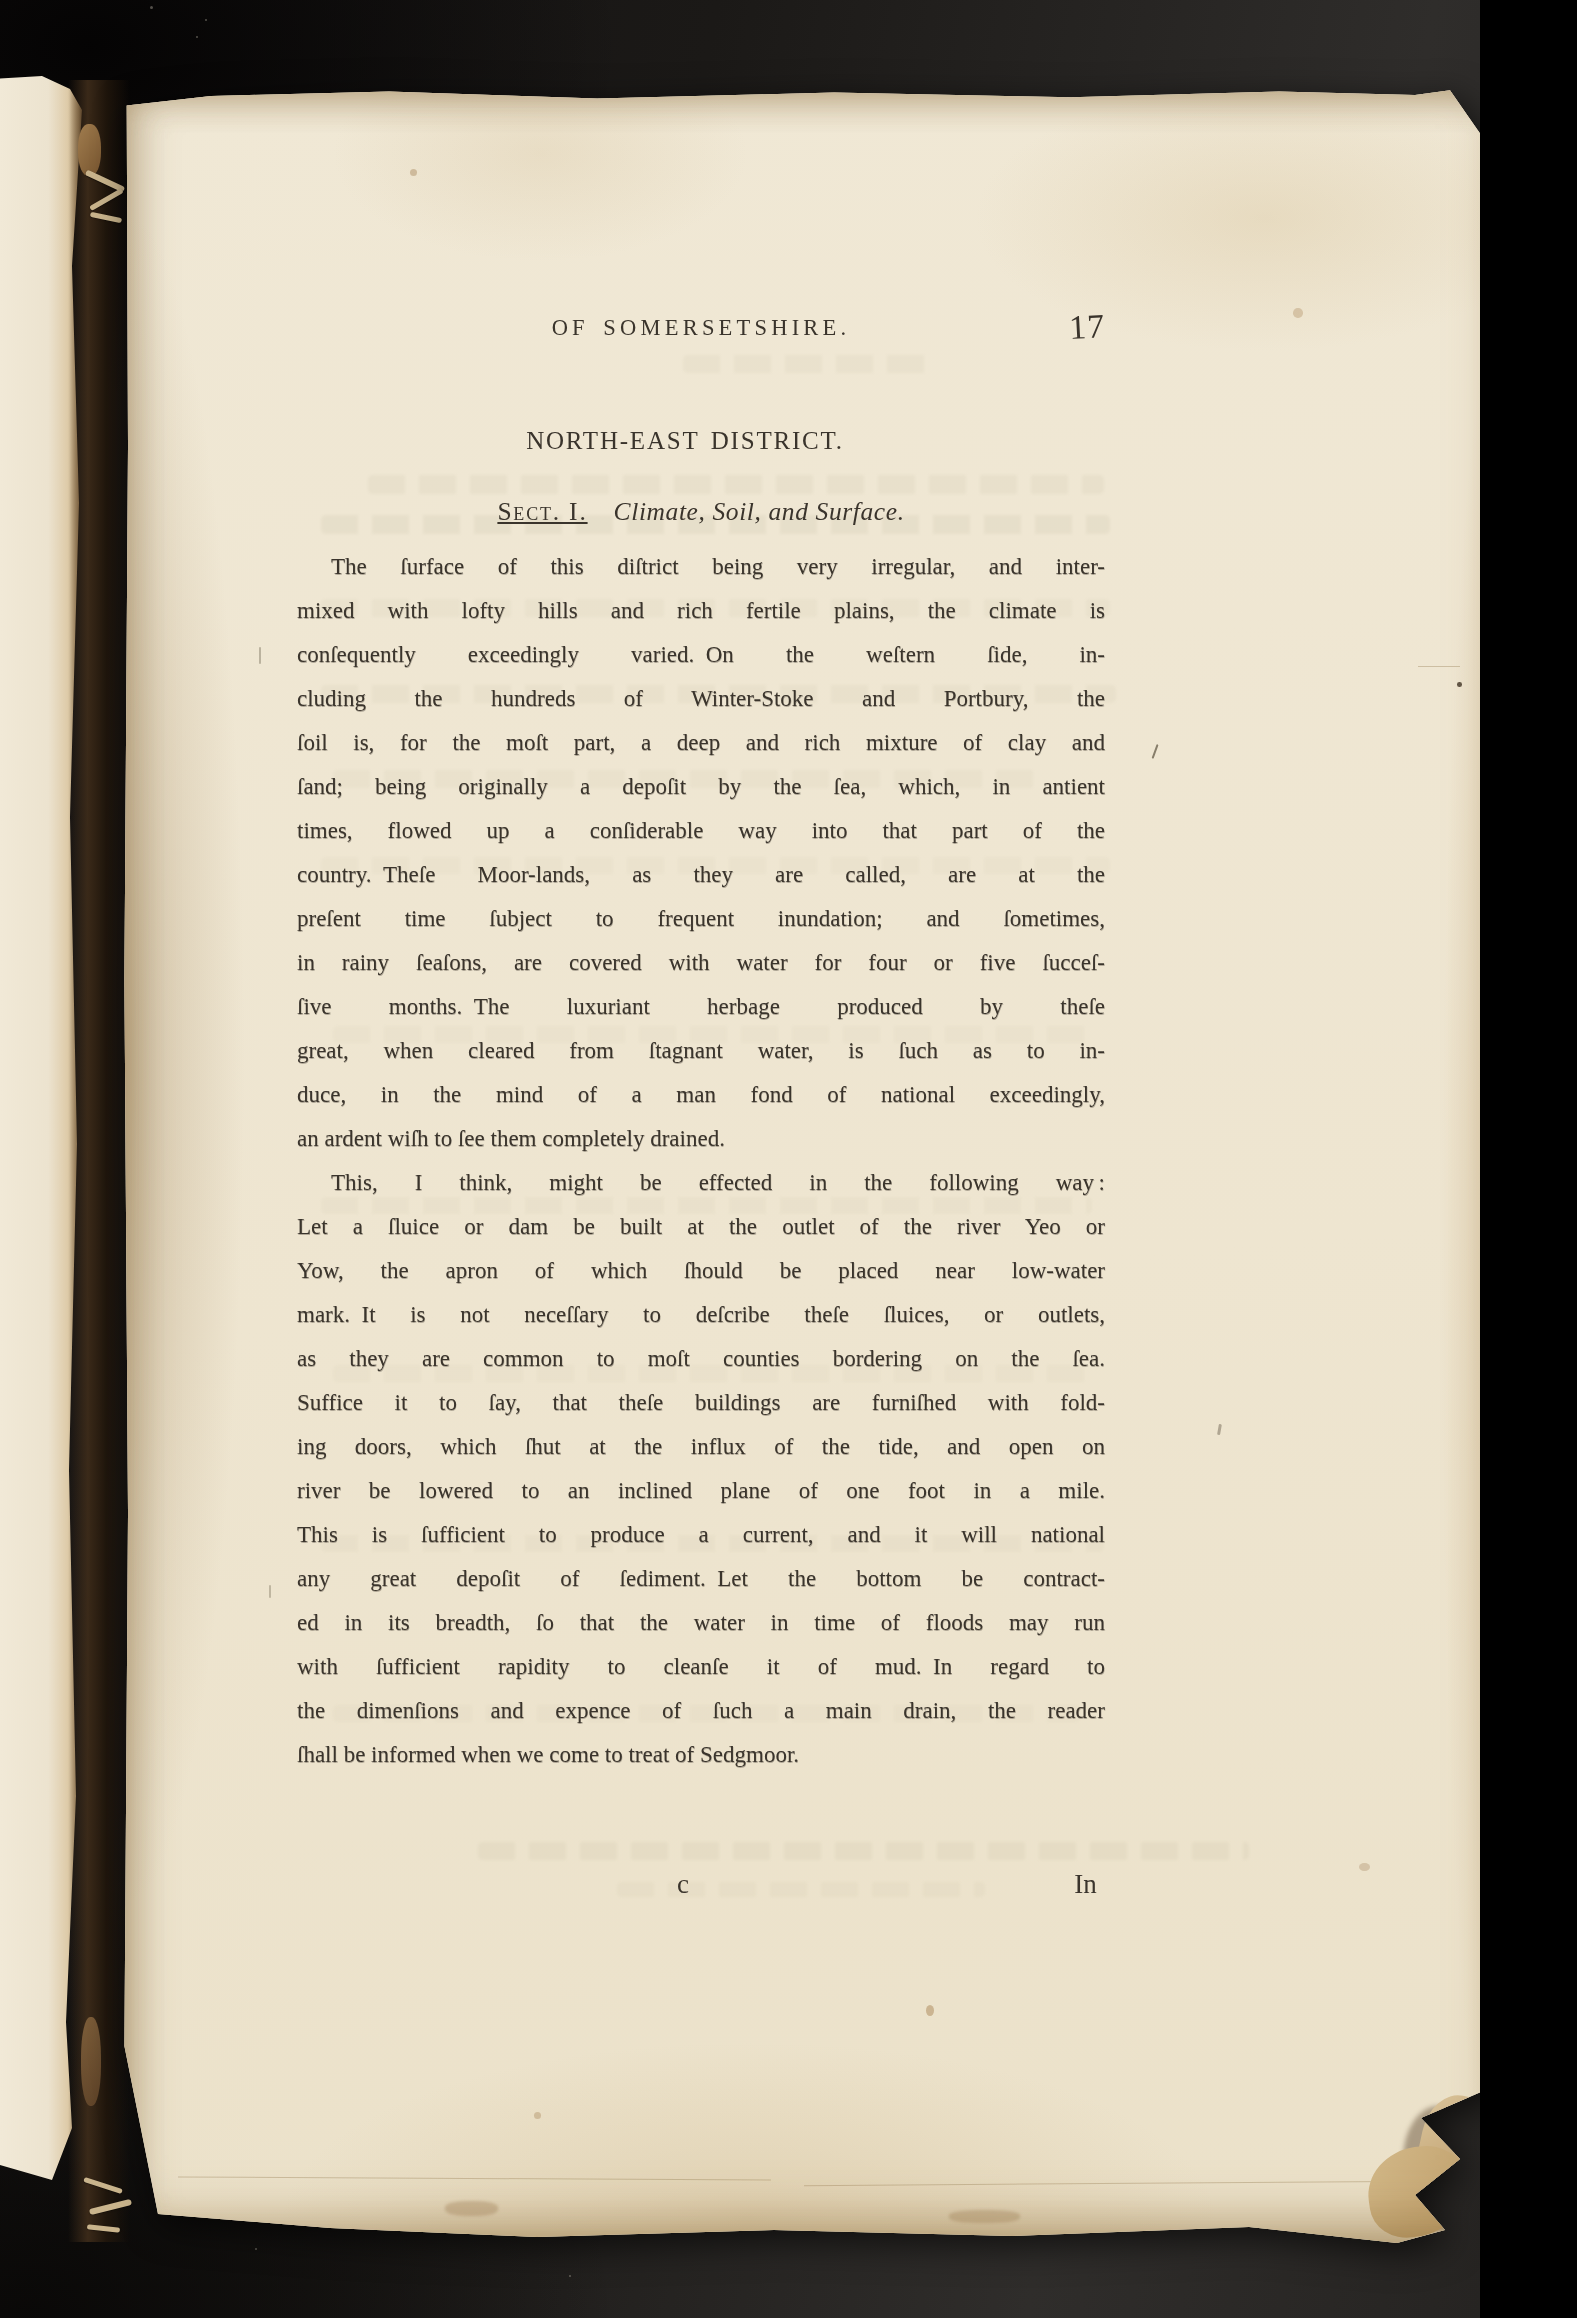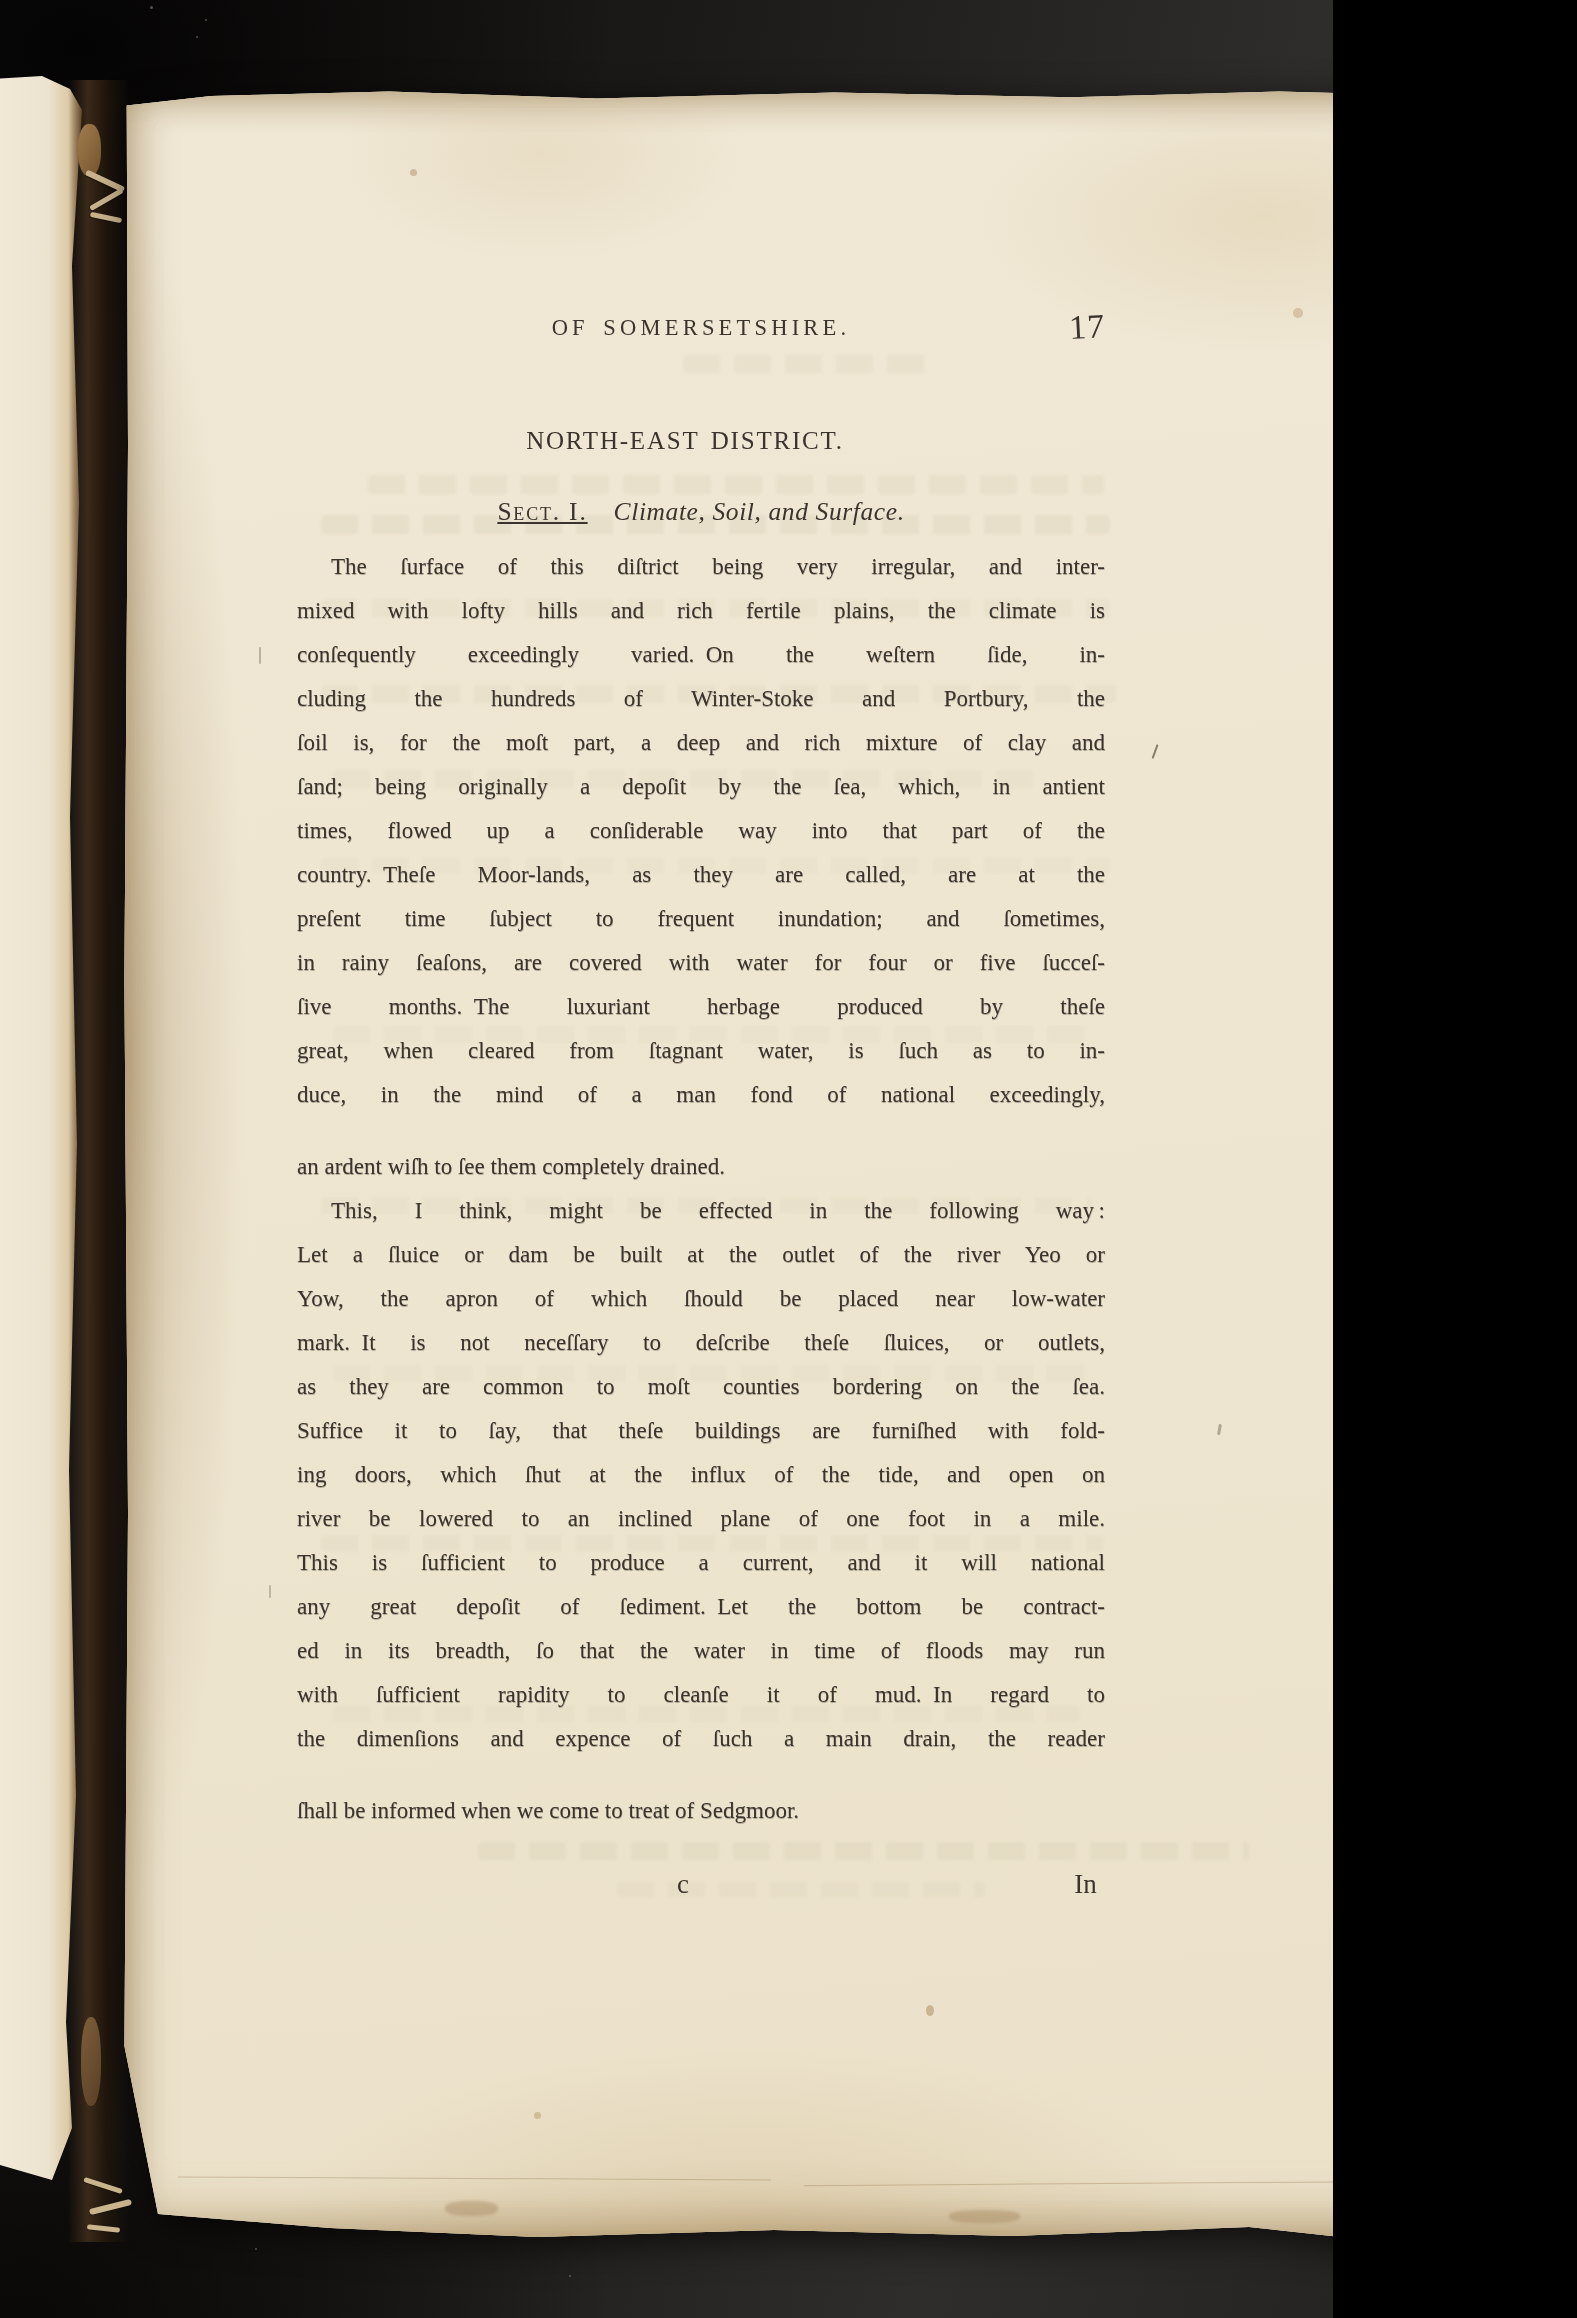--- a/index.html
+++ b/index.html
@@ -4,21 +4,21 @@
 <style>
   :root{
     --ink:#3a342c;
     --paper:#efe6d1;
     --bg:#1c1a18;
   }
   *{margin:0;padding:0;box-sizing:border-box;}
   html,body{background:#000;}
   body{font-family:"Liberation Serif","DejaVu Serif",serif;}
   .scene{
-    position:relative;width:1333px;height:2319px;overflow:hidden;
+    position:relative;width:1480px;height:2319px;overflow:hidden;
     background:
       radial-gradient(ellipse 890px 593px at 6% 2%, rgba(4,3,3,0.95) 0%, rgba(4,3,3,0) 60%),
       radial-gradient(ellipse 1068px 830px at 2% 100%, rgba(8,7,6,0.9) 0%, rgba(8,7,6,0) 55%),
       linear-gradient(100deg, #121010 0%, #1b1917 38%, #2f2d2b 76%, #262422 100%);
   }
   .bgspeck{position:absolute;border-radius:50%;background:rgba(225,218,200,0.35);}
   .bgfiber{position:absolute;background:rgba(210,205,190,0.28);border-radius:1.2px;}
 
   
   .facing{
@@ -72,21 +72,21 @@
   .pagenum{position:absolute;right:0;top:-1.2px;font-size:34px;line-height:45px;letter-spacing:1.2px;transform:rotate(-3deg);}
   .h1{position:absolute;left:159px;top:332px;width:808px;height:39px;line-height:39px;text-align:center;font-size:25px;letter-spacing:1.8px;word-spacing:3.6px;}
   .h2{position:absolute;left:175px;top:403px;width:808px;height:39px;line-height:39px;display:flex;justify-content:center;align-items:baseline;gap:26px;}
   .h2 .sect{font-variant-caps:small-caps;font-size:25.5px;letter-spacing:1.8px;text-decoration:underline;}
   .h2 .ital{font-style:italic;font-size:25.5px;letter-spacing:0.6px;}
   .textblock{position:absolute;left:175px;top:456px;width:808px;}
   .bl{font-size:23px;line-height:44px;height:44px;white-space:normal;
       text-align:justify;text-align-last:justify;
       text-shadow:0.4px 0.5px 0.5px rgba(58,50,40,0.35);}
   .bl.indent{text-indent:34px;}
-  .bl.endpara{text-align-last:left;margin-top:28px;}
+  .bl.endpara{text-align-last:left;}
   .sigrow{position:absolute;left:175px;top:1776px;width:808px;height:39px;font-size:27px;line-height:39px;}
   .sig{position:absolute;left:380px;}
   .catch{position:absolute;right:8.3px;}
 </style>
 </head>
 <body>
 
 <div class="scene">
 
   <div class="bgspeck" style="left:150px;top:6px;width:3px;height:3px;"></div>

